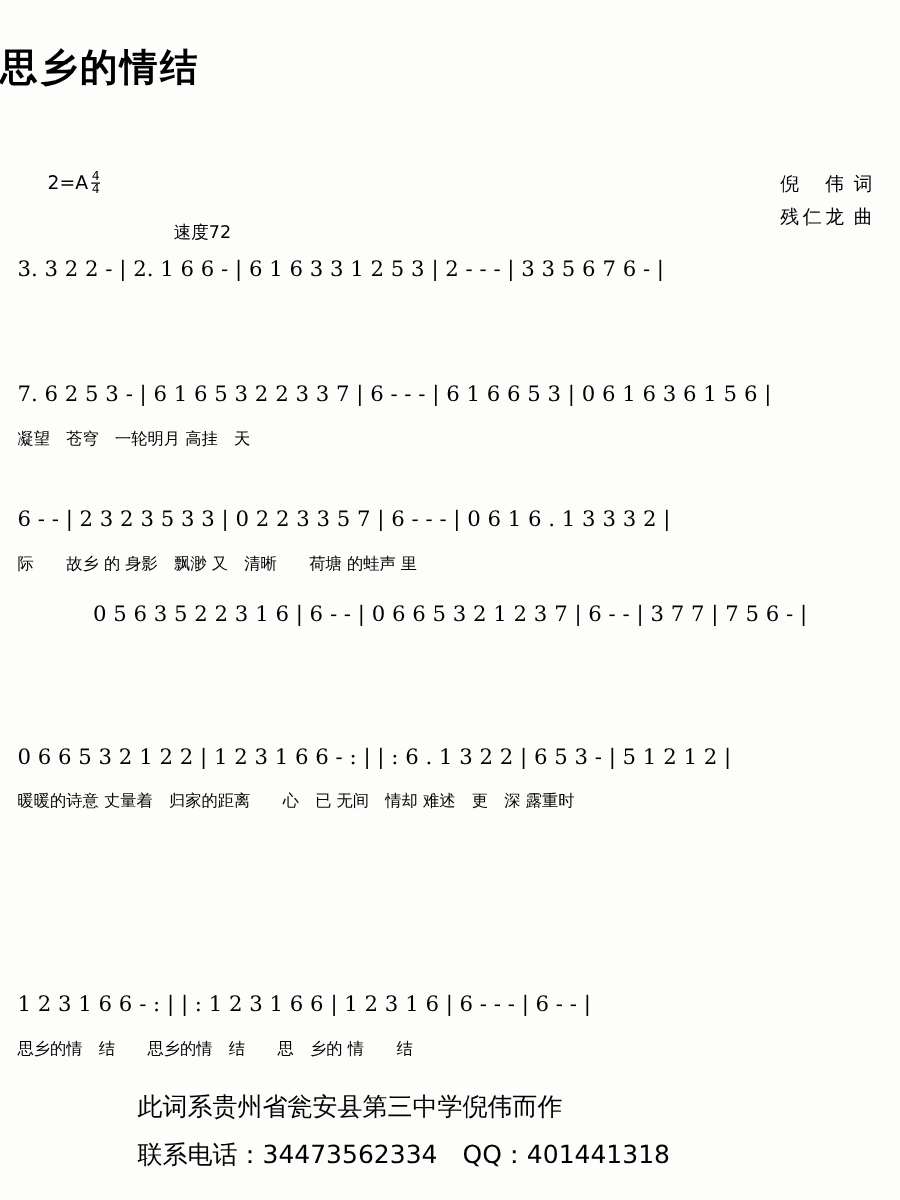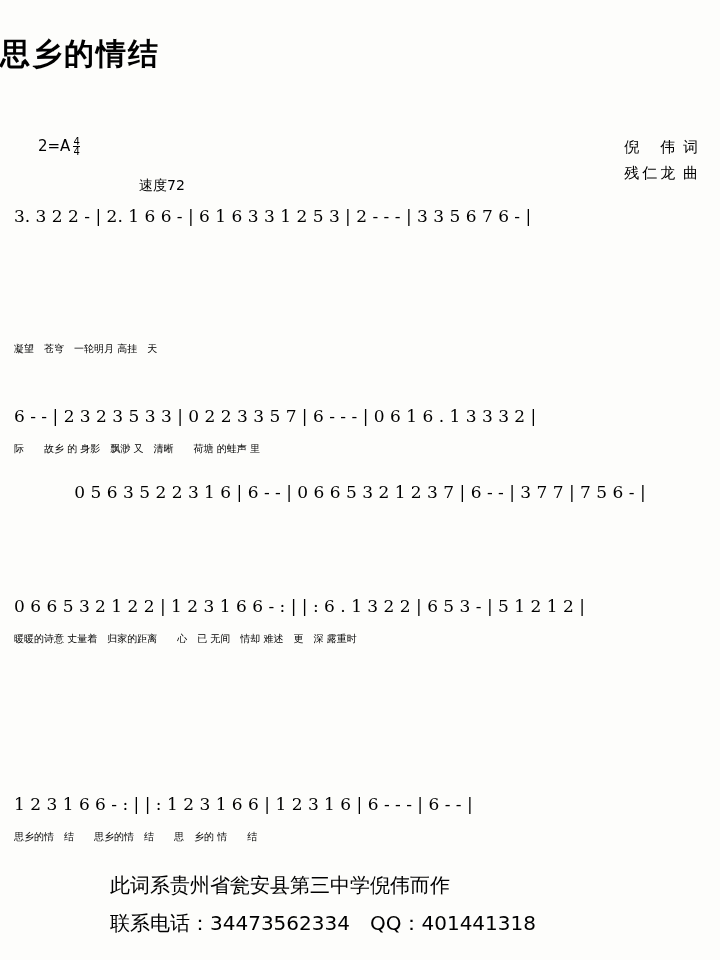--- a/index.html
+++ b/index.html
@@ -86,21 +86,21 @@
     font-size: 17px;
     white-space: nowrap;
     letter-spacing: 0px;
   }
   .lyr {
     position: absolute;
     left: 14px;
     right: 14px;
     top: 36px;
     height: 22px;
-    font-size: 10px;
+    font-size: 13px;
     font-family: "DejaVu Sans", sans-serif;
     white-space: nowrap;
   }
   .footer {
     position: absolute;
     left: 110px;
     bottom: 52px;
     font-size: 20px;
     line-height: 38px;
     font-family: "DejaVu Sans", sans-serif;
@@ -129,20 +129,21 @@
       <span>曲</span>
     </div>
   </div>
 
   <div class="system" style="top:172px;">
     <div class="notes">3.  3 2 2  -  | 2.  1 6 6   -   | 6  1 6 3 3  1 2  5 3 | 2 -   -   -   | 3   3 5 6 7 6  -  |</div>
     <div class="lyr"></div>
   </div>
 
   <div class="system" style="top:272px;">
+    <div class="notes">7. 6 2 5 3   -   | 6 1 6 5 3  2 2 3 3 7 | 6  -   -   -   | 6 1 6  6  5 3 | 0 6 1 6 3 6 1  5 6 |</div>
     <div class="lyr">凝望　苍穹　一轮明月 高挂　天</div>
   </div>
 
   <div class="system" style="top:372px;">
     <div class="notes">6  -   -   | 2 3 2  3 5 3 3 | 0 2  2 3 3 5  7 | 6  -   -   -   | 0 6 1 6 . 1 3 3  3 2 |</div>
     <div class="lyr">际　　故乡 的 身影　飘渺 又　清晰　　荷塘 的蛙声 里</div>
   </div>
 
   <div class="system" style="top:448px;text-align:center;">
     <div class="notes">0 5 6 3 5  2 2 3 1 6 | 6  -   -   | 0 6 6 5 3  2 1 2 3 7 | 6  -   -   | 3 7 7 | 7 5 6  -   |</div>

